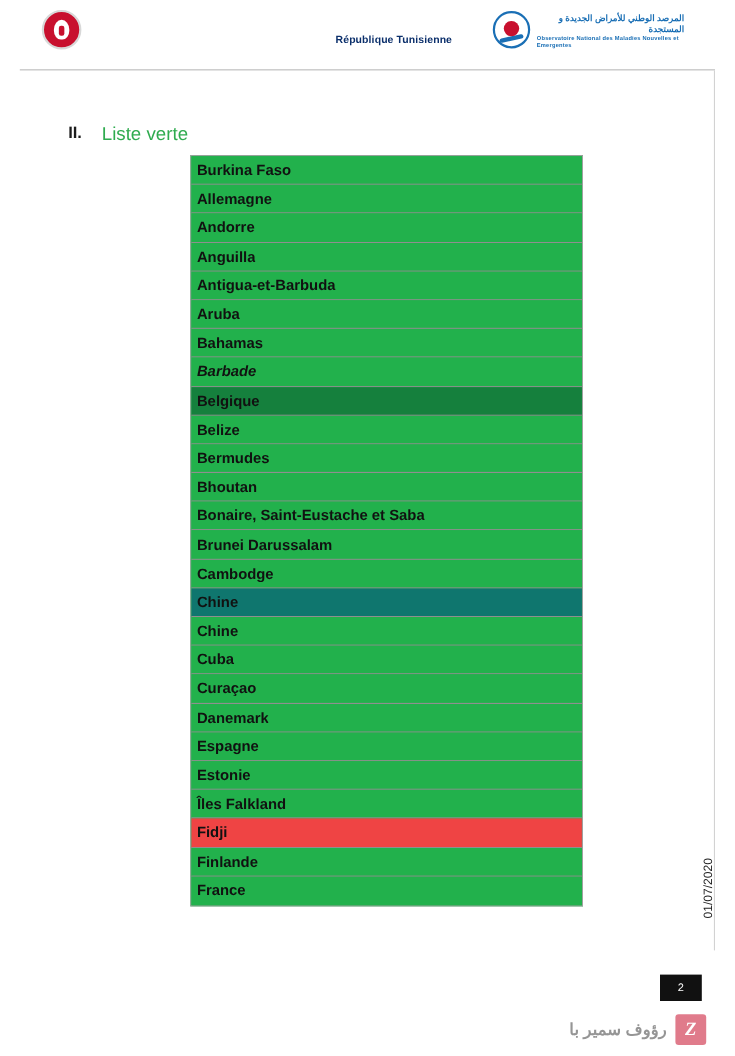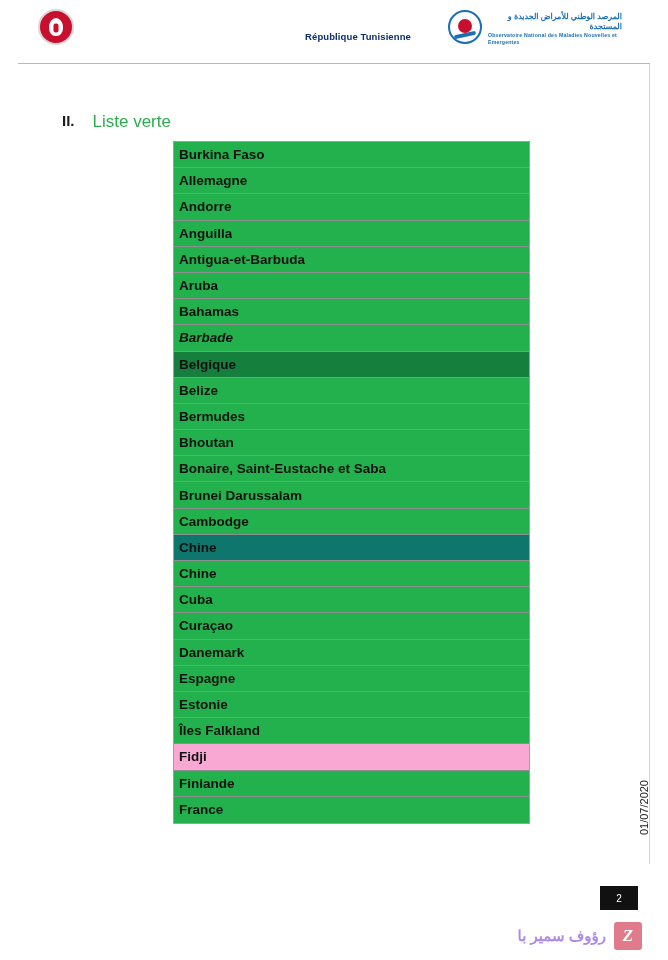--- a/index.html
+++ b/index.html
@@ -236,21 +236,21 @@
     right: 26px;
     bottom: 10px;
     display: flex;
     align-items: center;
     gap: 8px;
     opacity: 0.55;
   }
   .watermark .wm-text {
     font-size: 15px;
     font-weight: bold;
-    color: #6d28d9;
+    color: #404040;
     direction: rtl;
   }
   .watermark .wm-mark {
     width: 28px;
     height: 28px;
     background: #c8102e;
     border-radius: 3px;
     position: relative;
   }
   .watermark .wm-mark::after {
@@ -360,21 +360,21 @@
     </div>
     <div class="row" style="background: rgb(34, 177, 76);">
       <div class="cell">Espagne</div>
     </div>
     <div class="row" style="background: rgb(34, 177, 76);">
       <div class="cell">Estonie</div>
     </div>
     <div class="row" style="background: rgb(34, 177, 76);">
       <div class="cell">Îles Falkland</div>
     </div>
-    <div class="row" style="background: #f9a8d4;">
+    <div class="row" style="background: #ef4444;">
       <div class="cell">Fidji</div>
     </div>
     <div class="row" style="background: rgb(34, 177, 76);">
       <div class="cell">Finlande</div>
     </div>
     <div class="row" style="background: rgb(34, 177, 76);">
       <div class="cell">France</div>
     </div>
   </div>
 

